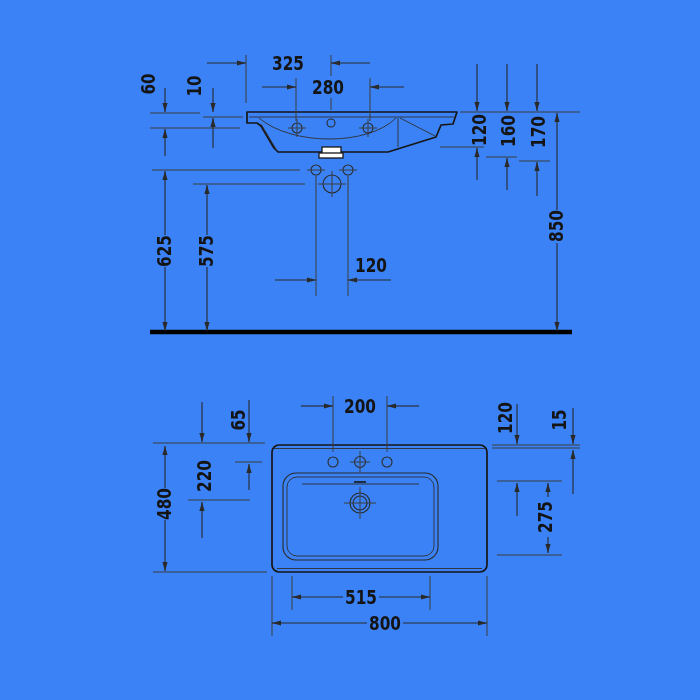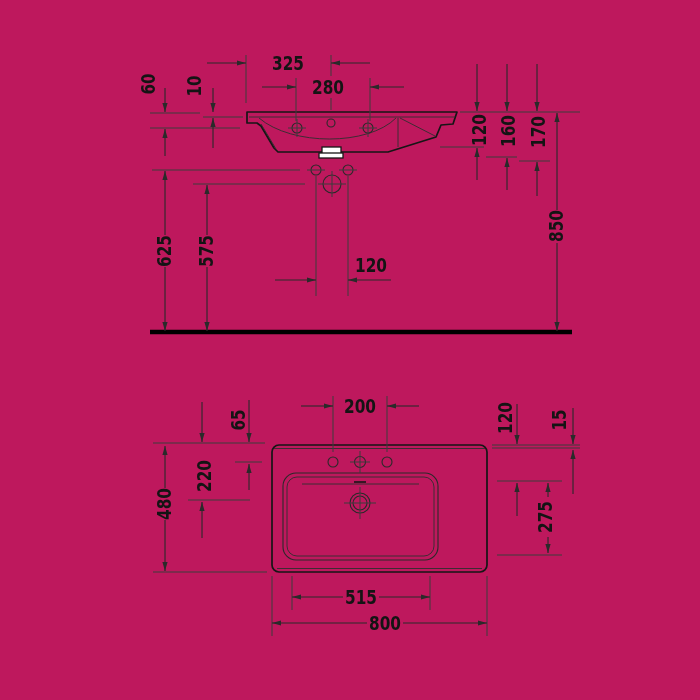--- a/index.html
+++ b/index.html
@@ -1,16 +1,16 @@
 <!DOCTYPE html>
 <html><head>
 <meta charset="utf-8">
 <style>
   html,body{margin:0;padding:0;background:#ffffff;}
-  .canvas{position:relative;width:700px;height:700px;background:#be185d;overflow:hidden;}
+  .canvas{position:relative;width:700px;height:700px;background:#3b82f6;overflow:hidden;}
   svg{display:block;}
   .dim{font-family:"DejaVu Sans","Liberation Sans",sans-serif;font-weight:700;font-size:20px;fill:#141414;}
   .thin{stroke:#3d3d3d;stroke-width:1;fill:none;}
   .med{stroke:#2a2a2a;stroke-width:1.1;fill:none;}
   .outline{stroke:#161616;stroke-width:1.7;fill:none;stroke-linejoin:round;}
   .inner{stroke:#2f2f2f;stroke-width:0.9;fill:none;}
   .floor{stroke:#000000;stroke-width:4.5;fill:none;}
   .arrow{stroke:#2a2a2a;stroke-width:1.1;fill:none;}
   .whitebox{fill:#ffffff;stroke:#161616;stroke-width:1.3;}
 </style>

